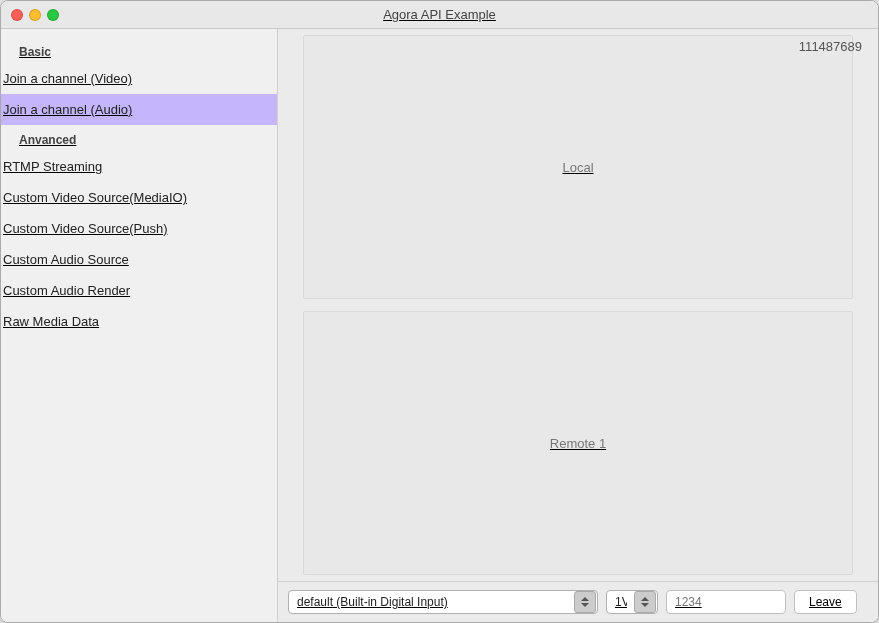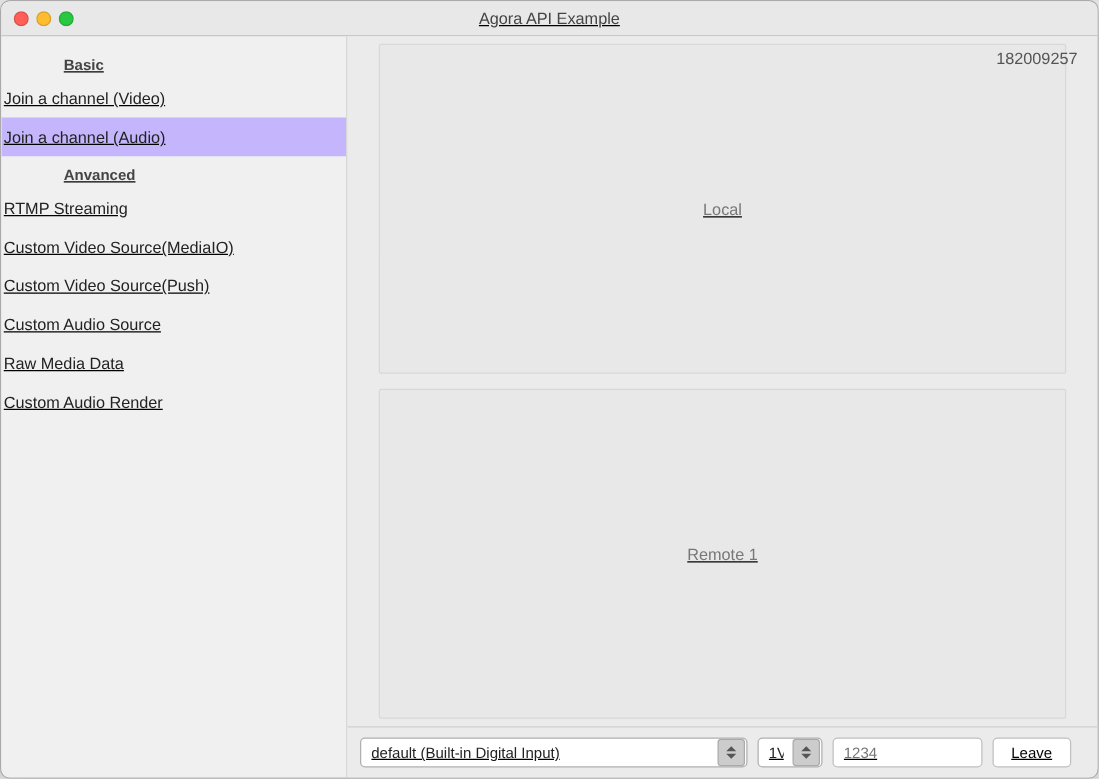--- a/index.html
+++ b/index.html
@@ -75,21 +75,20 @@
       border-right: 1px solid #d0d0d0;
       overflow-y: auto;
       padding: 8px 0;
     }
 
     .sidebar-section-label {
       font-size: 12px;
       font-weight: 600;
       color: #444;
       padding: 8px 14px 4px 18px;
-      margin-left: 32px;
     }
 
     .sidebar-item {
       padding: 8px 2px;
       cursor: pointer;
       color: #222;
       font-size: 13px;
       border-radius: 0;
     }
 
@@ -296,30 +295,30 @@
       <div class="sidebar-item">
         <span>Custom Video Source(MediaIO)</span>
       </div>
       <div class="sidebar-item">
         <span>Custom Video Source(Push)</span>
       </div>
       <div class="sidebar-item">
         <span>Custom Audio Source</span>
       </div>
       <div class="sidebar-item">
+        <span>Custom Audio Render</span>
+      </div>
+      <div class="sidebar-item">
         <span>Raw Media Data</span>
-      </div>
-      <div class="sidebar-item">
-        <span>Custom Audio Render</span>
       </div>
     </div>
 
     <div class="main">
       <div class="main-content">
-        <div class="uid-label">182009257</div>
+        <div class="uid-label">111487689</div>
 
         <div class="video-panels">
           <div class="video-panel">
             <span>Local</span>
           </div>
           <div class="video-panel">
             <span>Remote 1</span>
           </div>
         </div>
       </div>

